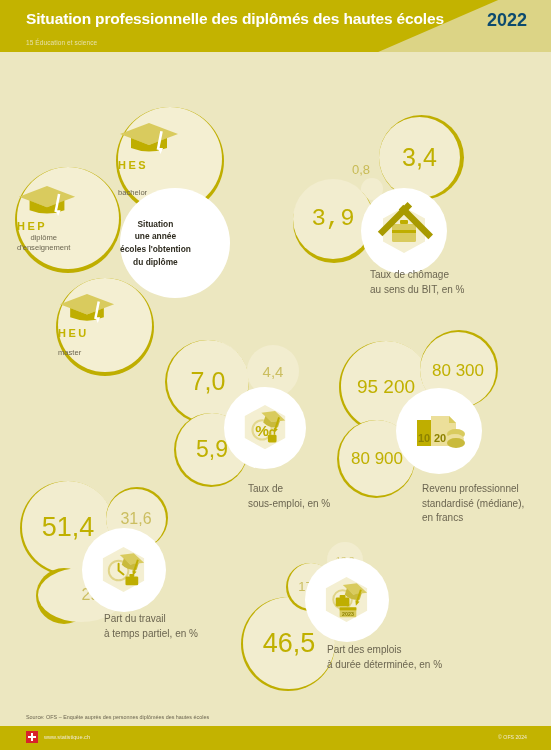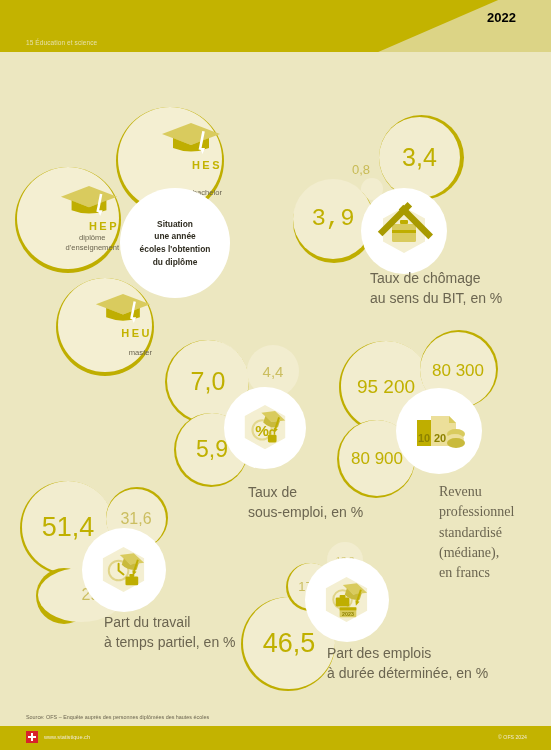--- a/index.html
+++ b/index.html
@@ -6,57 +6,58 @@
   body{
     width:551px;height:750px;position:relative;overflow:hidden;
     background:#ece7c0;
     font-family:"Liberation Sans", sans-serif;
   }
   
   .header{position:absolute;left:0;top:0;width:551px;height:52px;background:#c3b300;overflow:hidden;}
   .header-wedge{position:absolute;right:0;top:0;width:240px;height:52px;background:#dcd486;
      clip-path:polygon(100% 0,100% 100%,28% 100%,78% 0);}
   .header-title{position:absolute;left:26px;top:10px;color:#ffffff;font-size:15.5px;font-weight:bold;letter-spacing:-0.15px;white-space:nowrap;}
-  .header-year{position:absolute;left:487px;top:10px;color:#000000;font-size:13px;font-weight:bold;}
+  .header-year{position:absolute;left:487px;top:10px;color:#0c4a6e;font-size:18px;font-weight:bold;}
   .header-sub{position:absolute;left:26px;top:39px;color:#e6e0a8;font-size:6.5px;letter-spacing:0.1px;}
   
   .ring{position:absolute;border-radius:50%;background:#bfae00;}
   .fill{position:absolute;border-radius:50%;background:#f2edcf;display:flex;align-items:center;justify-content:center;}
   .val{color:#c0b000;font-weight:400;line-height:1;white-space:nowrap;}
 
   
   .donut{position:absolute;border-radius:50%;background:#ffffff;}
   .hexwrap{position:absolute;display:flex;align-items:center;justify-content:center;}
 
-  .lbl{position:absolute;color:#6b6550;font-size:14px;line-height:1.45;}
+  .lbl{position:absolute;color:#6b6550;font-size:10px;line-height:1.45;}
 
   
   .schoolfill{position:absolute;border-radius:50%;background:#f4efd2;
-     display:flex;flex-direction:column;align-items:flex-end;justify-content:center;}
+     display:flex;flex-direction:column;align-items:flex-start;justify-content:center;}
   .school-code{font-weight:bold;letter-spacing:2.5px;color:#c3b300;}
   .school-sub{color:#6b6550;line-height:1.2;text-align:center;}
   .centerwhite{position:absolute;border-radius:50%;background:#ffffff;
-     display:flex;align-items:center;justify-content:center;text-align:center;}
+     display:flex;align-items:center;text-align:center;}
   .centerwhite span{color:#2f2c20;font-weight:bold;font-size:8.4px;line-height:1.5;}
 
   
   .source{position:absolute;left:26px;top:714px;color:#6b6550;font-size:5.4px;}
   .footbar{position:absolute;left:0;top:726px;width:551px;height:24px;background:#c3b300;}
   .flag{position:absolute;left:26px;top:731px;width:12px;height:12px;background:#d8232a;}
   .flag:before{content:"";position:absolute;left:5px;top:2px;width:2px;height:8px;background:#fff;}
   .flag:after{content:"";position:absolute;left:2px;top:5px;width:8px;height:2px;background:#fff;}
   .footurl{position:absolute;left:44px;top:734px;color:#f0ead2;font-size:5.6px;}
   .footcp{position:absolute;right:24px;top:734px;color:#f0ead2;font-size:5.2px;}
   svg{display:block;overflow:visible;}
 </style>
 </head>
 <body>
 
 <div class="header">
   <div class="header-wedge"></div>
+  <div class="header-title">Situation professionnelle des diplômés des hautes écoles</div>
   <div class="header-year">2022</div>
   <div class="header-sub">15 Éducation et science</div>
 </div>
 
 <div class="ring" style="left:116px;top:107px;width:108px;height:108px;"></div>
 <div class="schoolfill" style="left:118px;top:107px;width:104px;height:104px;">
   <svg width="62" height="34" viewBox="0 0 62 34">
     <polygon points="31,2 60,13 31,24 2,13" fill="#d9cb5e"></polygon>
     <path d="M13,17 L13,27 Q31,34 49,27 L49,17 L31,24 Z" fill="#bfae00"></path>
     <rect x="40.5" y="10" width="2.6" height="19" fill="#ffffff" transform="rotate(11 41.8 19)"></rect>
@@ -187,21 +188,21 @@
     <rect x="6" y="16" width="14" height="26" fill="#bfae00"></rect>
     <path d="M20,12 H38 L45,19 V42 H20 Z" fill="#ecdf9a"></path>
     <polygon points="38,12 45,19 38,19" fill="#d9cb5e"></polygon>
     <text x="13" y="38" font-family="Liberation Sans, sans-serif" font-size="11" font-weight="bold" fill="#8d8200" text-anchor="middle">10</text>
     <text x="29" y="38" font-family="Liberation Sans, sans-serif" font-size="11" font-weight="bold" fill="#8d8200" text-anchor="middle">20</text>
     <ellipse cx="45" cy="30" rx="9" ry="5" fill="#d9cb5e"></ellipse>
     <ellipse cx="44" cy="35" rx="9" ry="5" fill="#ecdf9a"></ellipse>
     <ellipse cx="45" cy="39" rx="9" ry="5" fill="#c9ba3c"></ellipse>
   </svg>
 </div>
-<div class="lbl" style="left:439px;top:482px;font-family:Liberation Serif, serif;">
+<div class="lbl" style="left:422px;top:482px;">
   <div>Revenu professionnel</div>
   <div>standardisé (médiane),</div>
   <div>en francs</div>
 </div>
 
 <div class="ring" style="left:20px;top:481px;width:94px;height:94px;"></div>
 <div class="fill" style="left:22px;top:481px;width:92px;height:92px;">
   <span class="val" style="font-size:27px;">51,4</span>
 </div>
 

